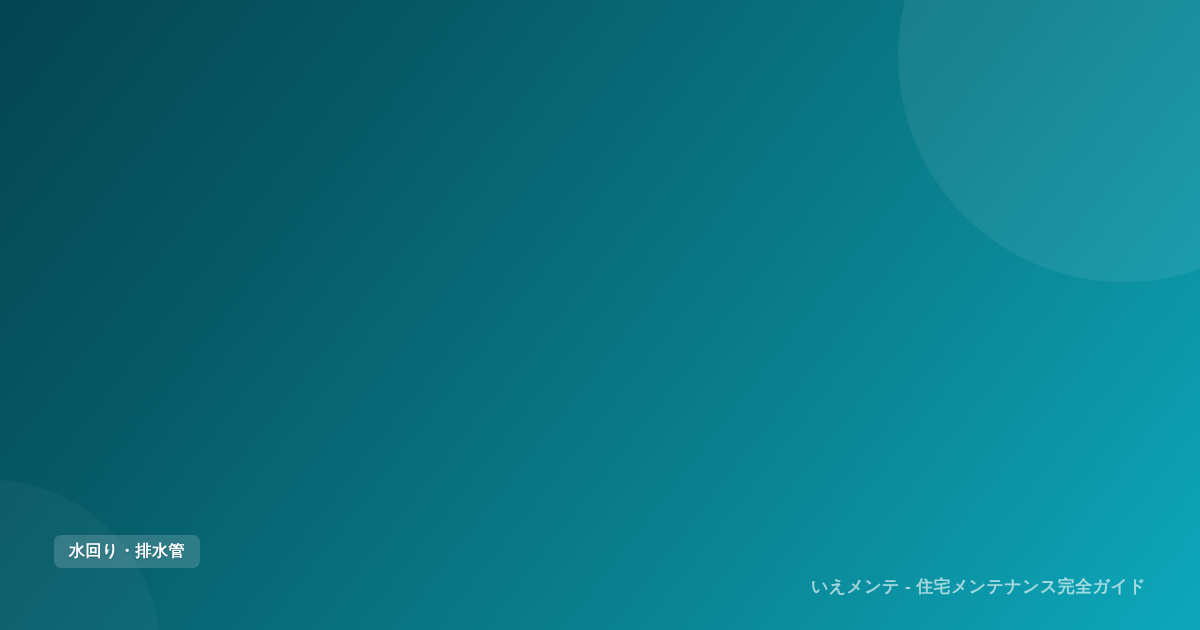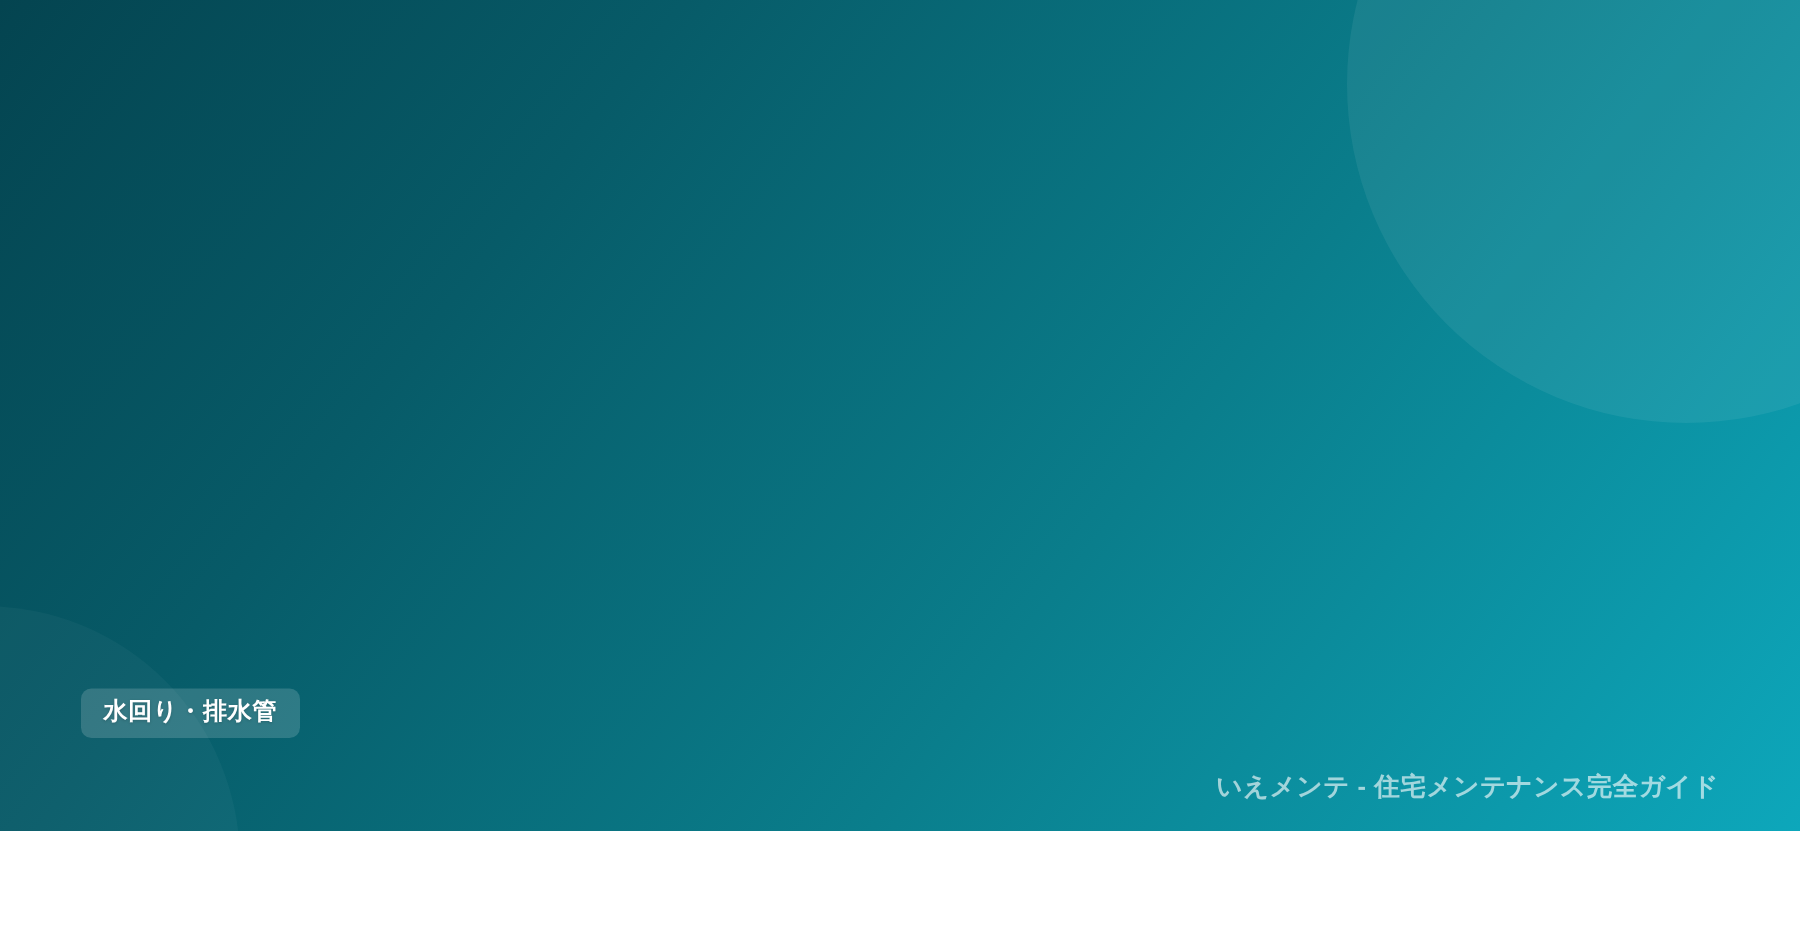--- a/index.html
+++ b/index.html
@@ -6,21 +6,21 @@
   html, body {
     margin: 0;
     padding: 0;
     background: #ffffff;
   }
   *, *::before, *::after { box-sizing: border-box; }
 
   .og-card {
     position: relative;
     width: 1200px;
-    height: 554px;
+    height: 630px;
     overflow: hidden;
     font-family: "Liberation Sans", "DejaVu Sans", sans-serif;
     background: linear-gradient(128deg, #044450 0%, #075b68 28%, #0a7e8c 62%, #0da7bb 100%);
   }
 
   
   .deco-circle {
     position: absolute;
     border-radius: 50%;
     background: rgba(255, 255, 255, 0.065);
@@ -82,21 +82,21 @@
     font-size: 16px;
     font-weight: 400;
     line-height: 28px;
     max-width: 1095px;
     letter-spacing: 0.1px;
   }
 
   .site-name {
     position: absolute;
     right: 54px;
-    bottom: 18px;
+    bottom: 32px;
     color: rgba(255, 255, 255, 0.62);
     font-size: 17px;
     font-weight: 700;
     letter-spacing: 0.4px;
     white-space: nowrap;
   }
 </style>
 </head>
 <body>
 

